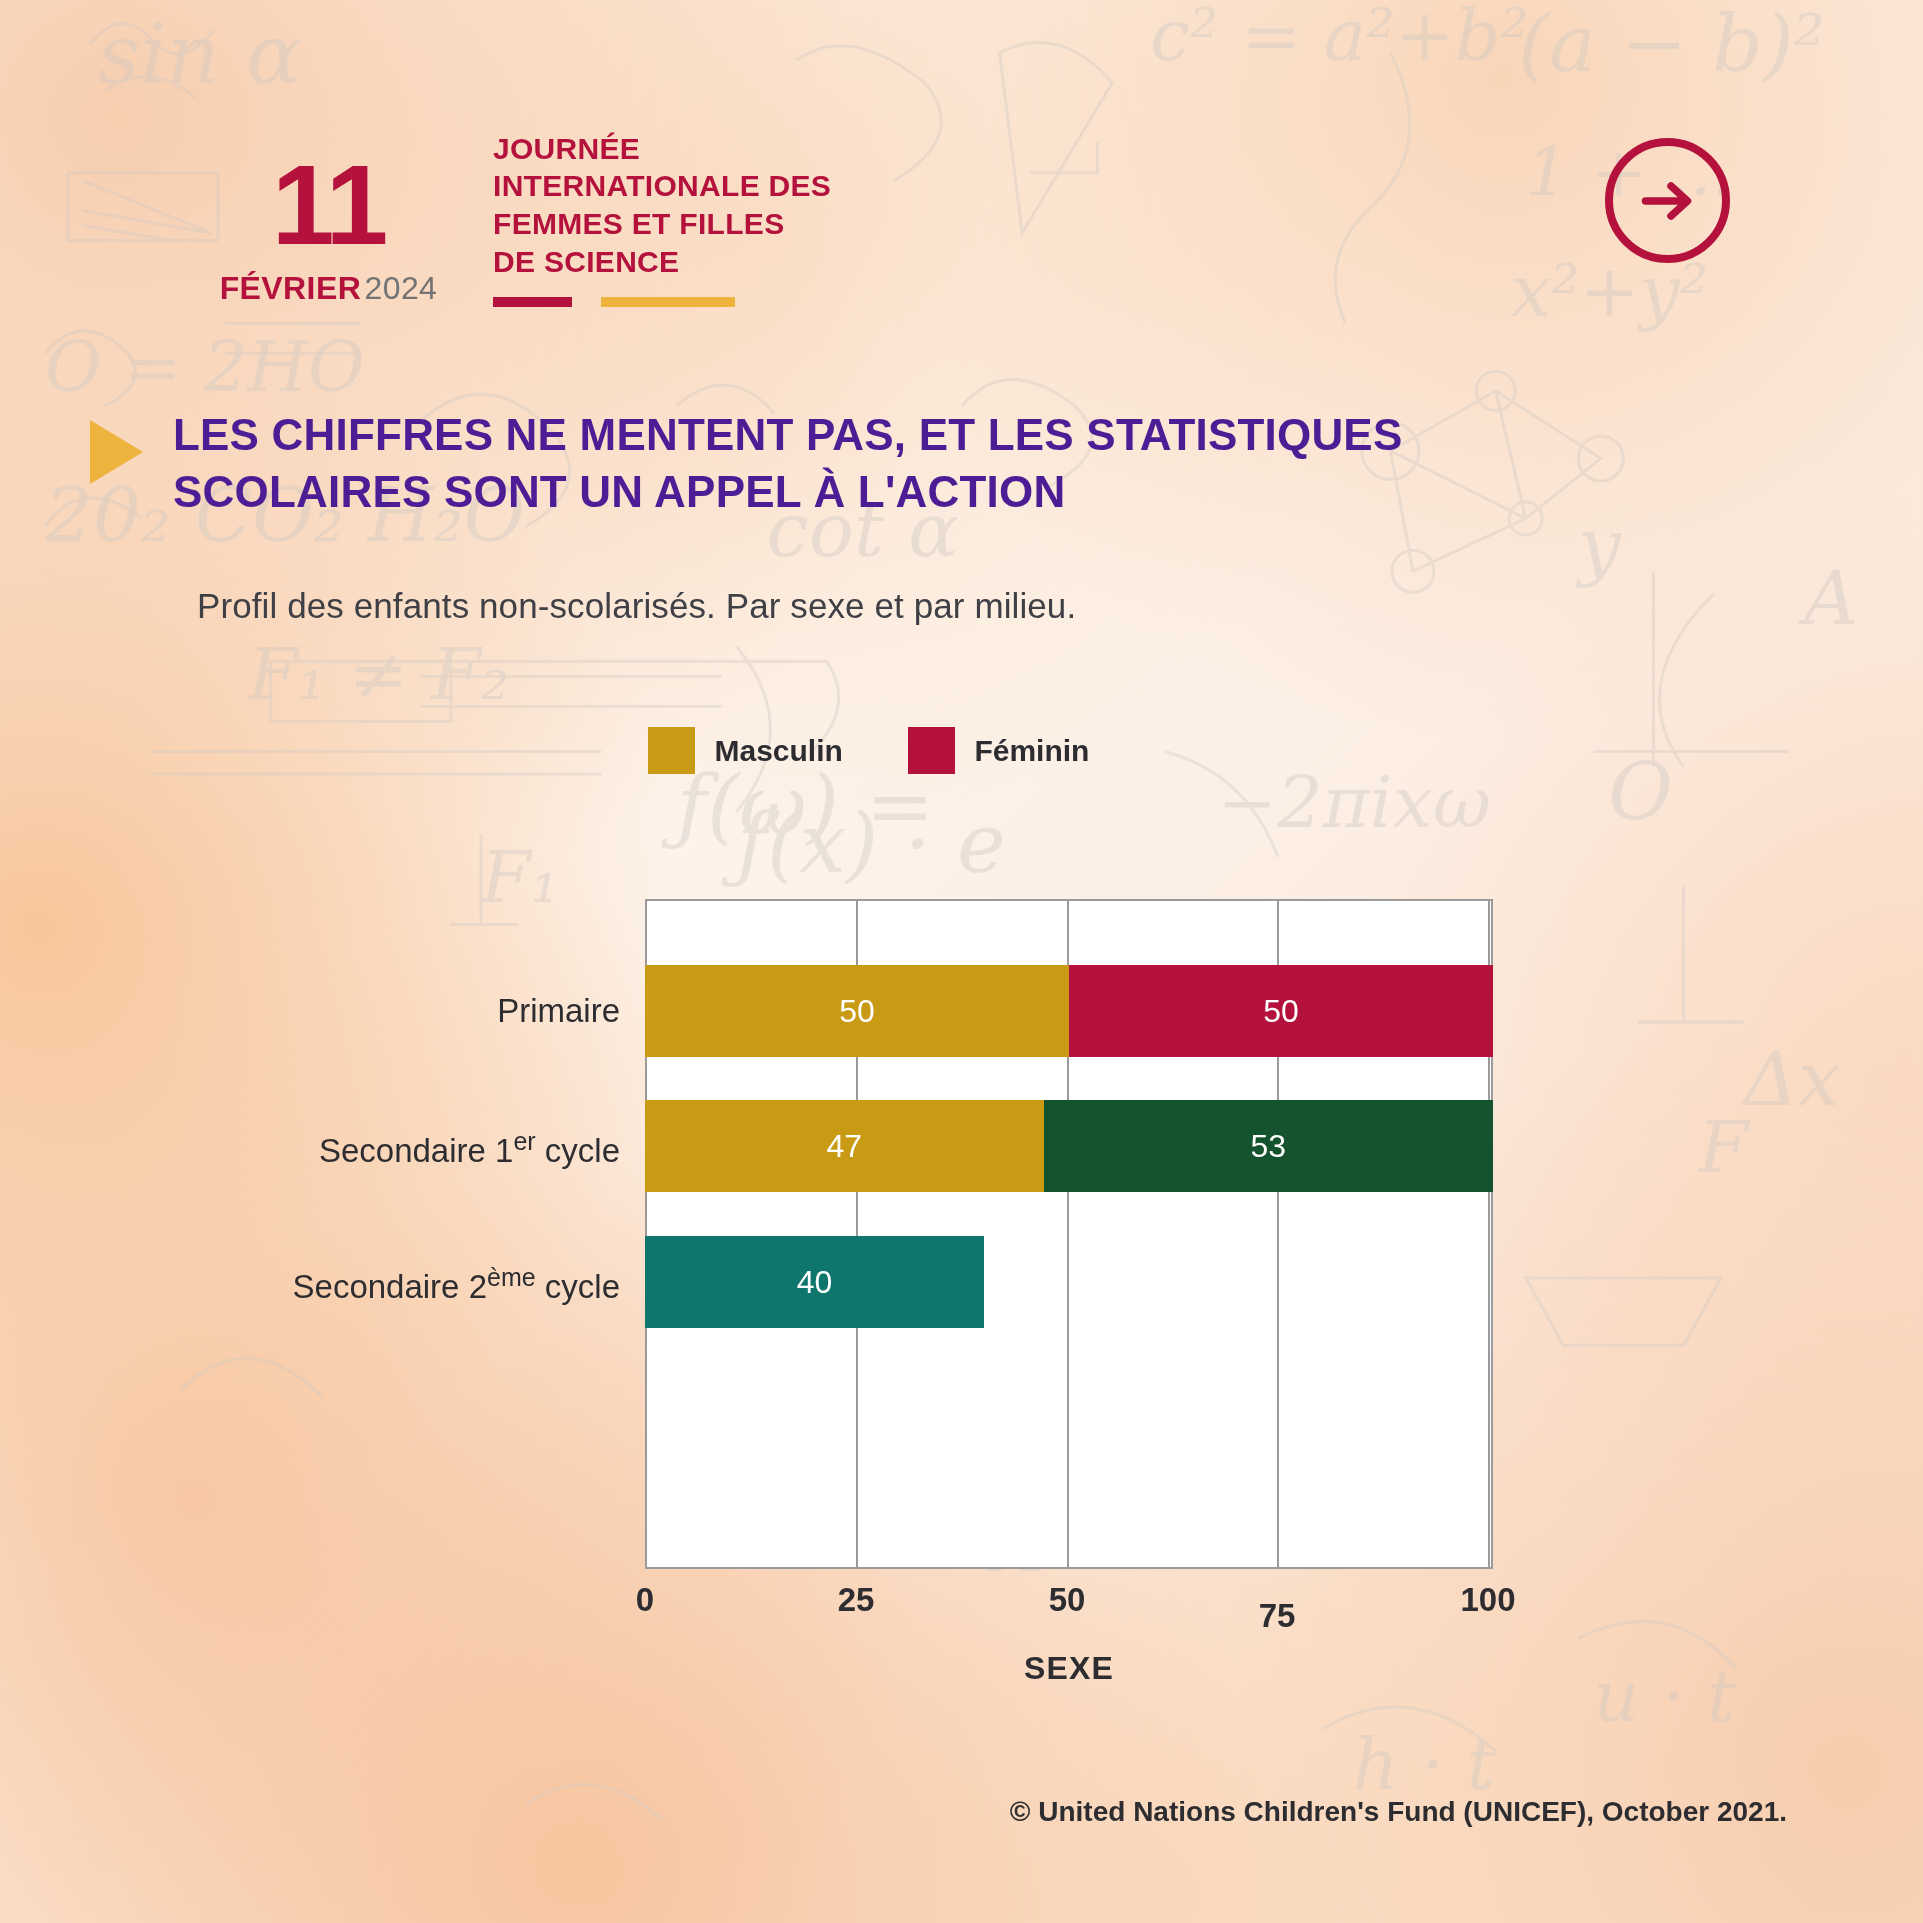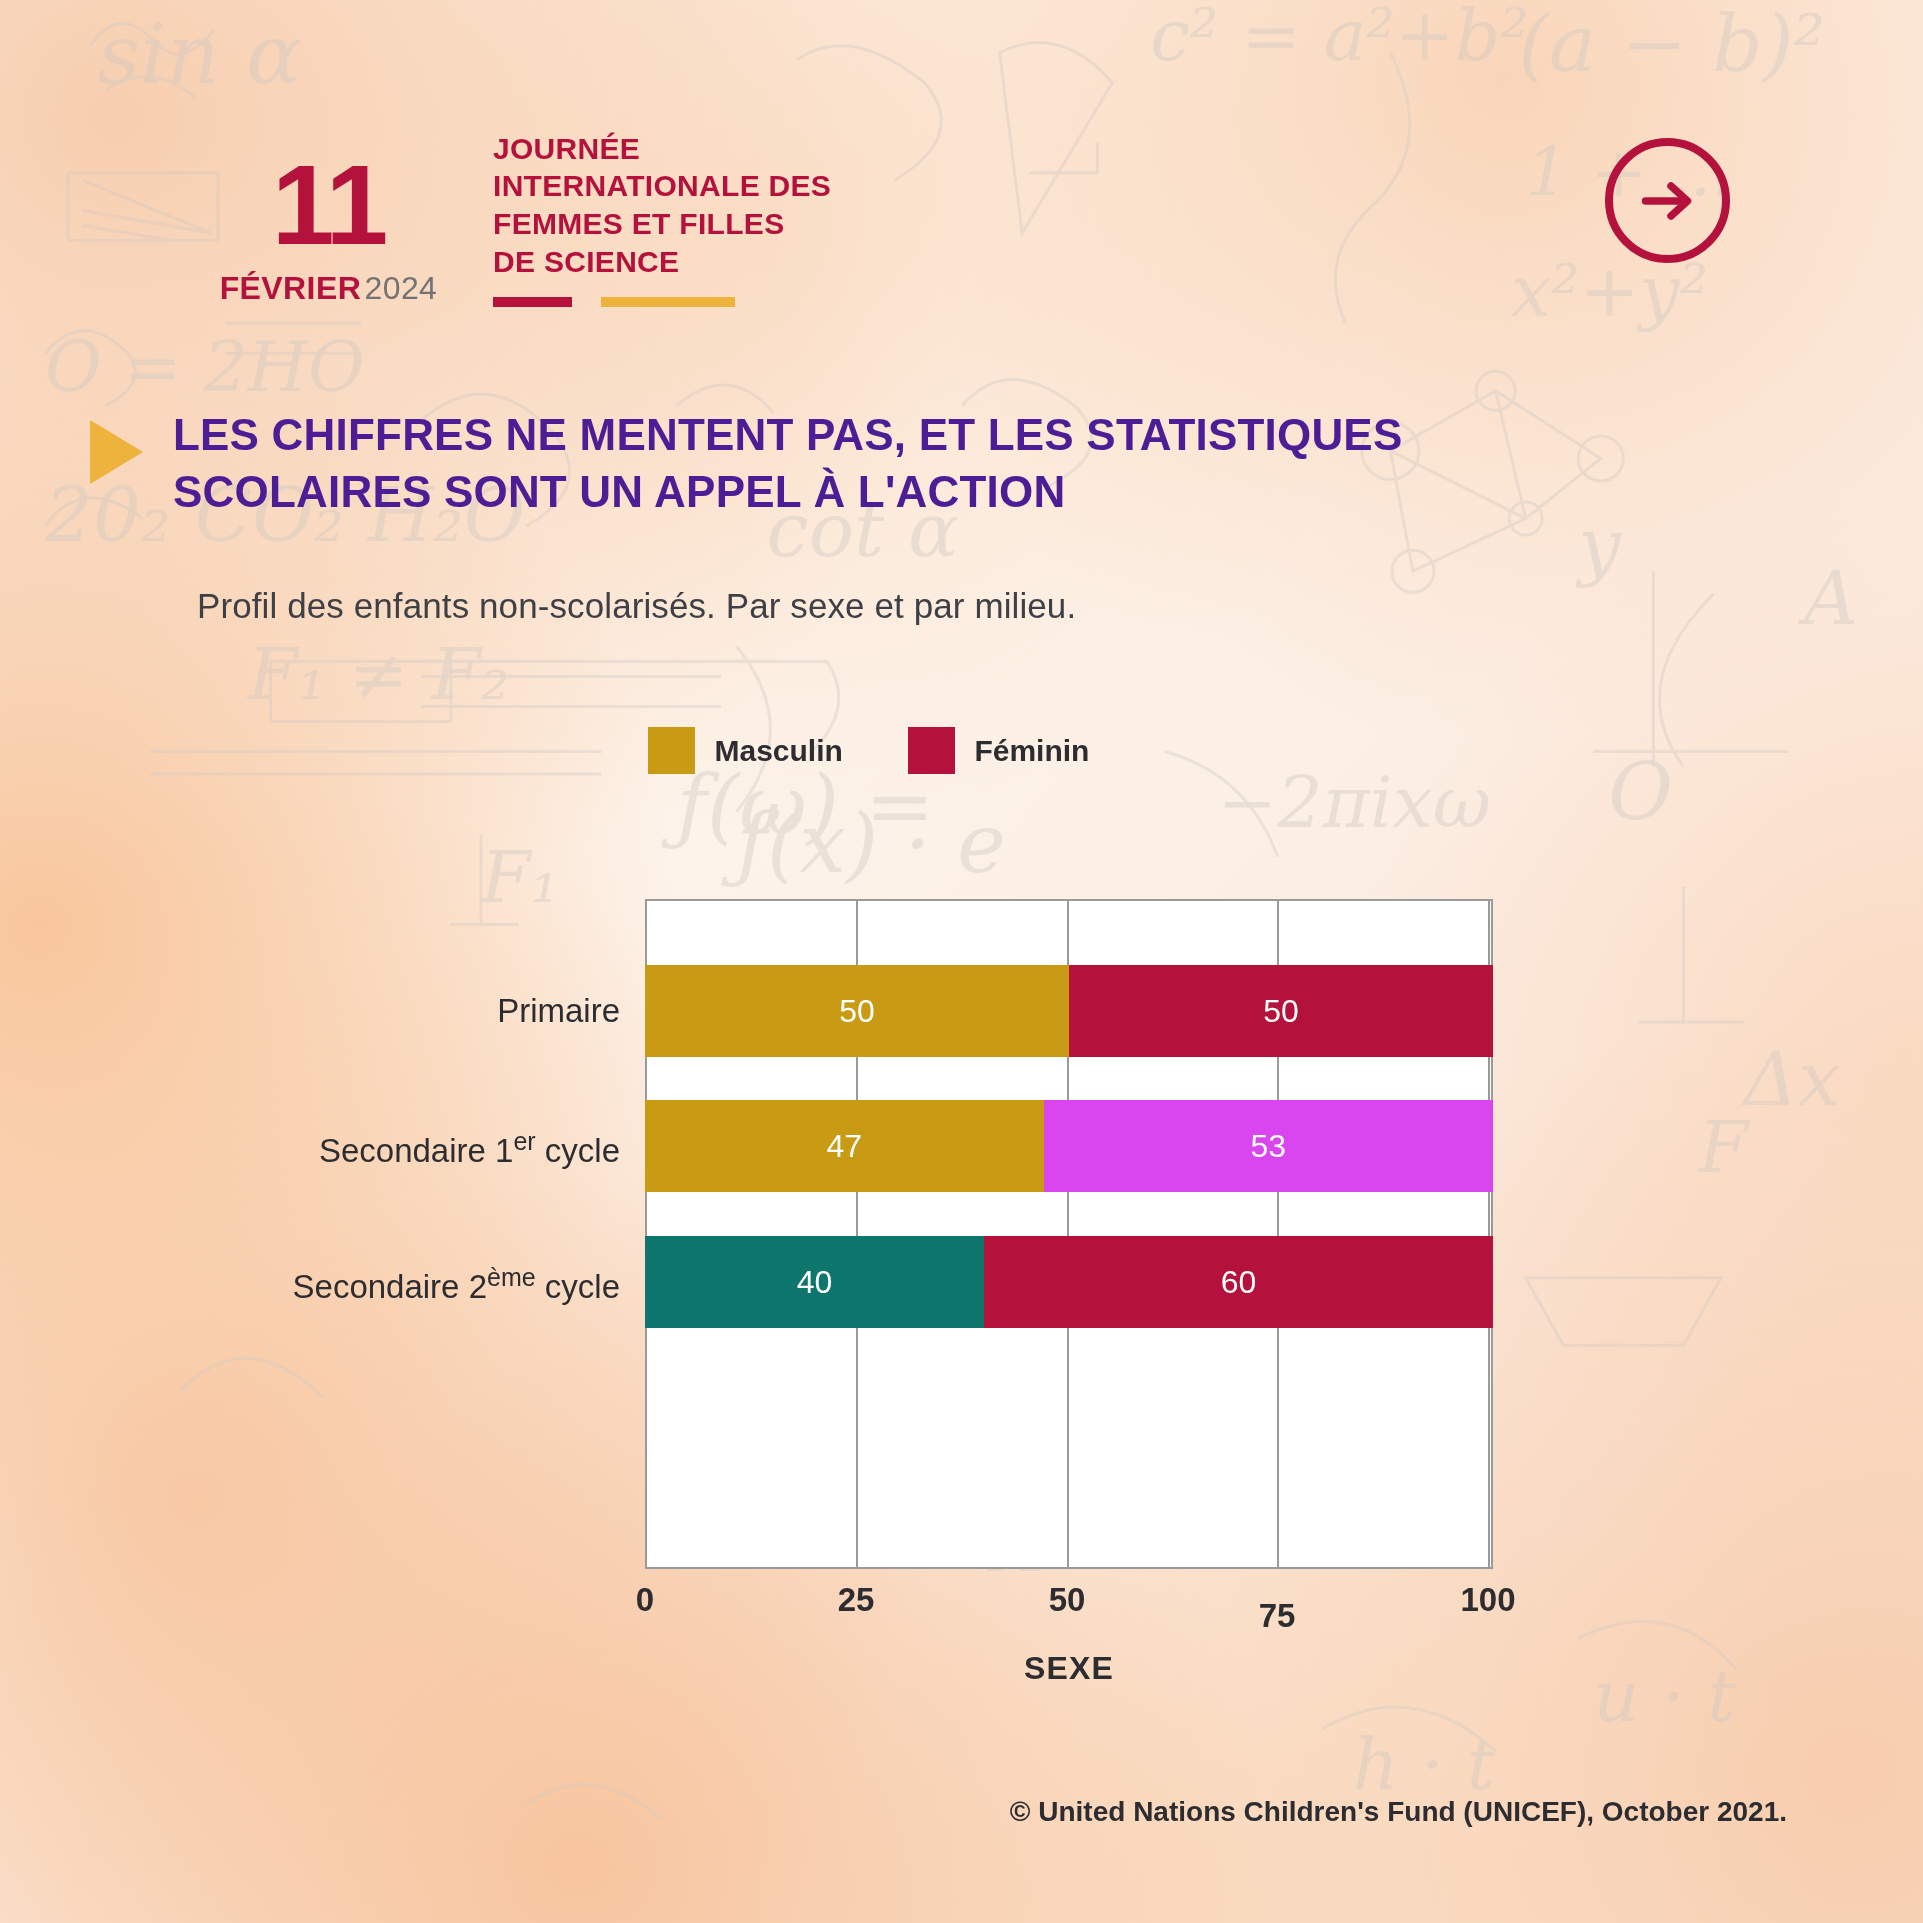--- a/index.html
+++ b/index.html
@@ -368,25 +368,24 @@
       <div class="gridline" style="left: 632px;"></div>
       <div class="gridline" style="left: 843px;"></div>
     </div>
   <div id="bars">
       <div class="bar-row" style="top: 66px;">
         <div class="bar-seg" style="width: 50%; background: rgb(201, 154, 20);">50</div>
         <div class="bar-seg" style="width: 50%; background: rgb(180, 18, 60);">50</div>
       </div>
       <div class="bar-row" style="top: 201px;">
         <div class="bar-seg" style="width: 47%; background: rgb(201, 154, 20);">47</div>
-        <div class="bar-seg" style="width: 53%; background: #d946ef;">53</div>
+        <div class="bar-seg" style="width: 53%; background: #14532d;">53</div>
       </div>
       <div class="bar-row" style="top: 337px;">
         <div class="bar-seg" style="width: 40%; background: #0f766e;">40</div>
-        <div class="bar-seg" style="width: 60%; background: rgb(180, 18, 60);">60</div>
       </div>
     </div>
   <div id="cat-labels">
       <div class="cat-label" style="top: 93px;">Primaire</div>
       <div class="cat-label" style="top: 228px;">Secondaire 1<sup>er</sup> cycle</div>
       <div class="cat-label" style="top: 364px;">Secondaire 2<sup>ème</sup> cycle</div>
     </div>
   <div id="xticks">
       <div class="x-tick" style="left: 0px;">0</div>
       <div class="x-tick" style="left: 211px;">25</div>

